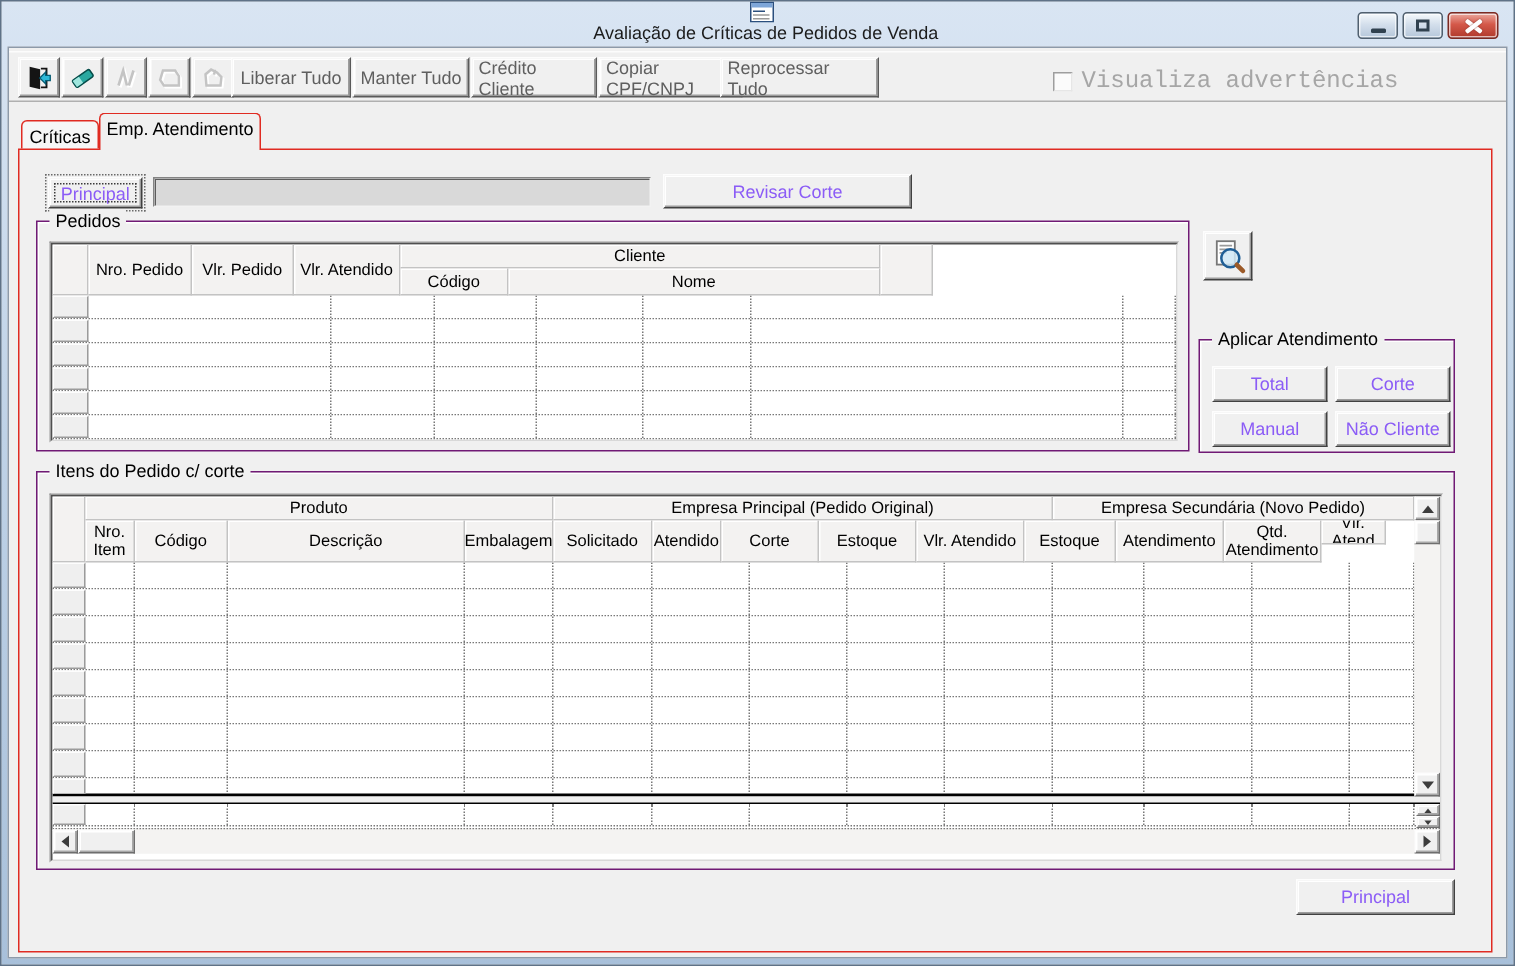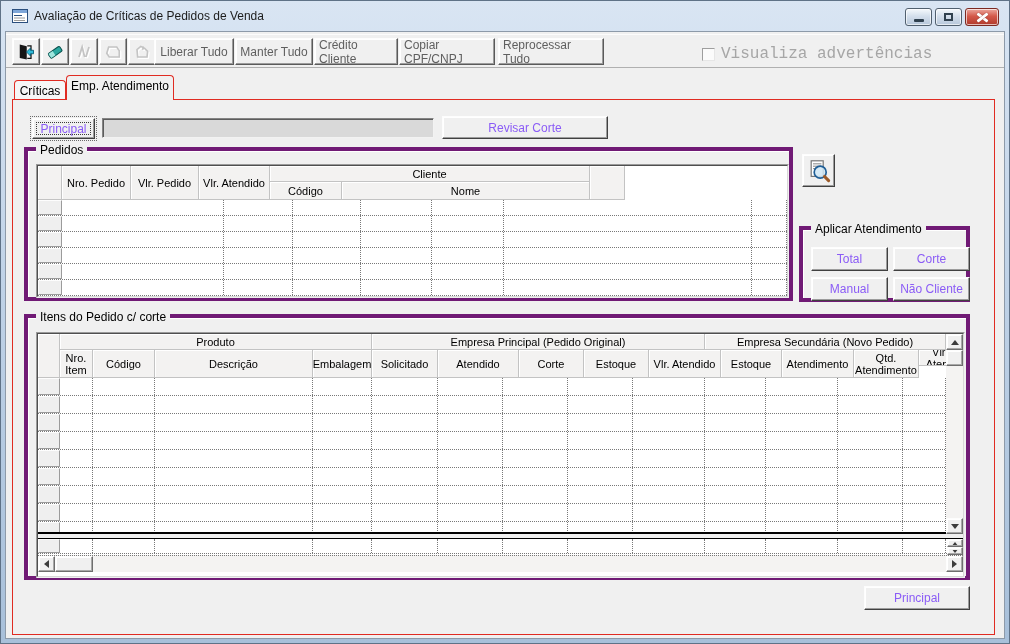--- a/index.html
+++ b/index.html
@@ -8,21 +8,21 @@
     font-family: "Liberation Sans", sans-serif;
     font-size: 11px; color:#000; background:#e8e8e8; position:relative; overflow:hidden;
   }
   :root{
     --red:#e02b22; --bg:#f0f0f0; --dk:#404040; --md:#808080; --lt:#ffffff;
     --dot:#787878; --hdr:#f3f2f1; --silver:#c3c3c3;
   }
   
   .window{ position:absolute; inset:0; border:1px solid #5f7287;
     background:linear-gradient(180deg,#d9e5f3 0%,#bfd2e7 45%,#a8c0da 100%); }
-  .titlebar{ position:absolute; left:0; top:0; right:0; height:30px; display:flex; align-items:center; padding-left:11px; }
+  .titlebar{ position:absolute; left:0; top:0; right:0; height:30px; display:flex; align-items:center; padding-left:11px;flex-direction:column; }
   .title-icon{ width:16px; height:14px; margin-right:6px; flex:0 0 auto; }
   .title-text{ font-size:12px; color:#1c1c1c; }
   .win-controls{ position:absolute; right:10px; top:7px; display:flex; gap:3px; }
   .winbtn{ width:27px; height:18px; border:1px solid #51606f; border-radius:3px;
     background:linear-gradient(180deg,#f5f9fc 0%,#d4dfec 45%,#b6c7da 100%);
     display:flex; align-items:center; justify-content:center; box-shadow:inset 0 0 0 1px rgba(255,255,255,.65); }
   .winbtn.close{ width:34px; border-color:#7c2a22;
     background:linear-gradient(180deg,#eba89e 0%,#d4594a 45%,#b03a2c 100%); }
   .gl-min{ width:10px; height:3px; background:#30414f; margin-top:7px; border-radius:1px;}
   .gl-max{ width:9px; height:8px; border:2px solid #30414f; }
@@ -50,21 +50,21 @@
   .tab.active{ left:60px; top:1px; width:108px; height:25px; z-index:3; }
   
   .page{ position:absolute; left:6px; top:67px; width:983px; height:536px; border:1px solid var(--red); background:var(--bg); z-index:2; }
   
   .btn{ position:absolute; background:var(--bg); border:1px solid; border-color:#fdfdfd #404040 #404040 #fdfdfd;
     box-shadow:inset -1px -1px 0 #9c9c9c, inset 1px 1px 0 #ffffff;
     display:flex; align-items:center; justify-content:center; font-size:12px; color:#8b5cf6; cursor:default; }
   .btn.focused{ outline:1px dotted #6a6a6a; outline-offset:1px; }
   .btn.focused::after{ content:""; position:absolute; inset:3px; border:1px dotted #3a3a3a; }
   .field{ position:absolute; background:#d9d9d9; border:1px solid; border-color:#848484 #f2f2f2 #f2f2f2 #848484; box-shadow:inset 1px 1px 0 #5c5c5c; color:#000; font-size:12px; padding:0 4px; }
-  .group{ position:absolute; border:4px solid #701a75; box-shadow:inset 1px 1px 0 #fff; }
+  .group{ position:absolute; border:1px solid #701a75; box-shadow:inset 1px 1px 0 #fff; }
   .group > .legend{ position:absolute; top:-8px; left:8px; background:var(--bg); padding:0 4px; font-size:12px; color:#000; }
   
   .sunken{ position:absolute; border:1px solid; border-color:#9a9a9a #f0f0f0 #f0f0f0 #9a9a9a; }
   .sunken-in{ position:absolute; inset:0; border:1px solid; border-color:#4f4f4f #d8d8d8 #d8d8d8 #4f4f4f; background:#fff; overflow:hidden; }
   .hrow{ display:flex; }
   .hcell{ background:var(--hdr); border-right:1px solid var(--silver); border-bottom:1px solid var(--silver);
     box-shadow:inset 1px 1px 0 #fff; display:flex; align-items:center; justify-content:center; text-align:center; line-height:12px; overflow:hidden; flex:0 0 auto; }
   .gind{ background:#efefef; border:1px solid; border-color:#fdfdfd #9b9b9b #9b9b9b #fdfdfd; flex:0 0 auto; }
   .gcell{ border-right:1px dotted var(--dot); flex:0 0 auto; }
   .grow{ display:flex; border-bottom:1px dotted var(--dot); background:#fff; }
@@ -145,21 +145,21 @@
         </div>
       <div class="tbtn" style="left:229px;width:78px">
           <span>Manter Tudo</span>
         </div>
       <div class="tbtn" style="left:308px;width:84px">
           <span>Crédito Cliente</span>
         </div>
       <div class="tbtn" style="left:393px;width:96px">
           <span>Copiar  CPF/CNPJ</span>
         </div>
-      <div class="tbtn" style="left:492px;width:106px">
+      <div class="tbtn" style="left:474px;width:106px">
           <span>Reprocessar Tudo</span>
         </div>
       <div class="chk-wrap">
         <span class="chk-box"></span>
         <span class="chk-label">Visualiza advertências</span>
       </div>
     </div>
 
     <div class="tabstrip">
       <div class="tab inactive">
@@ -331,21 +331,21 @@
                     </div>
                   <div class="hcell" style="width:158px;height:28px">
                       <span>Descrição</span>
                     </div>
                   <div class="hcell" style="width:59px;height:28px">
                       <span>Embalagem</span>
                     </div>
                   <div class="hcell" style="width:66px;height:28px">
                       <span>Solicitado</span>
                     </div>
-                  <div class="hcell" style="width:81px;height:28px">
+                  <div class="hcell" style="width:46px;height:28px">
                       <span>Atendido</span>
                     </div>
                   <div class="hcell" style="width:65px;height:28px">
                       <span>Corte</span>
                     </div>
                   <div class="hcell" style="width:65px;height:28px">
                       <span>Estoque</span>
                     </div>
                   <div class="hcell" style="width:72px;height:28px">
                       <span>Vlr. Atendido</span>

